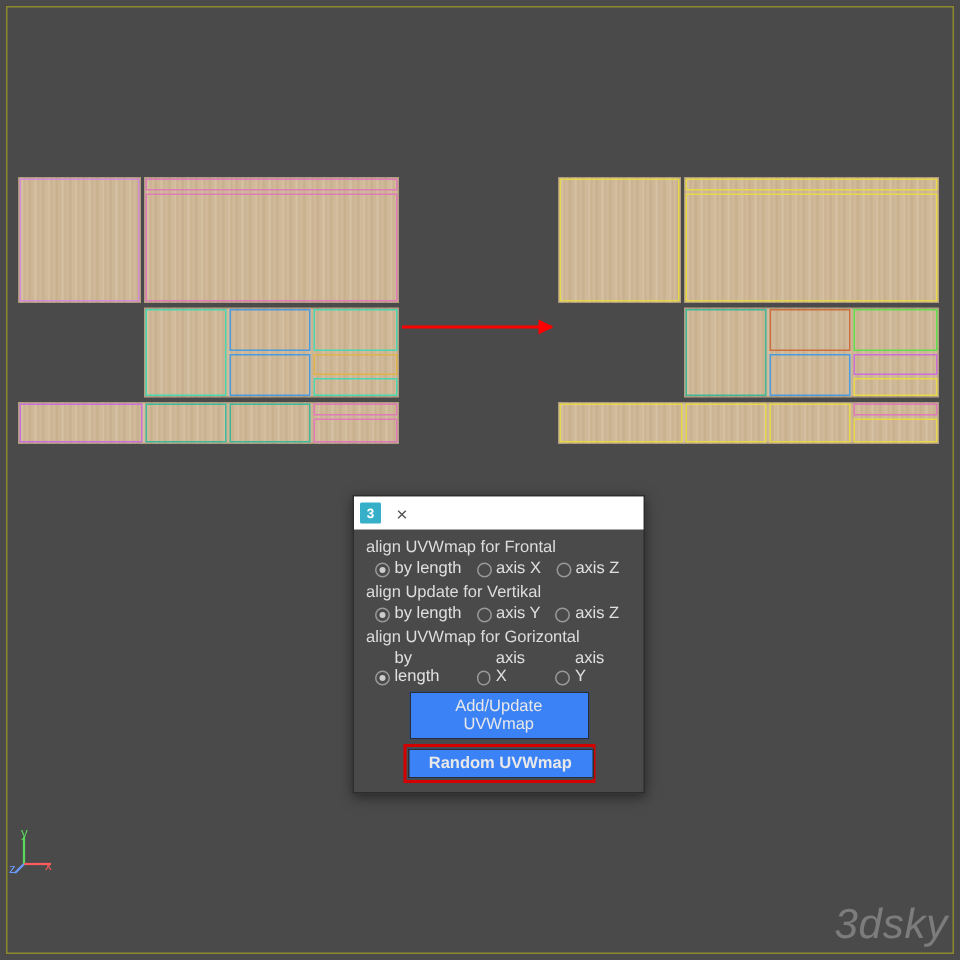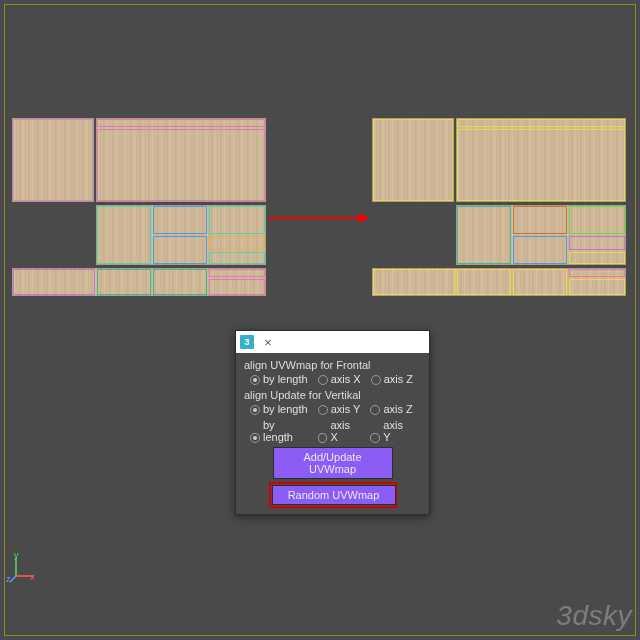--- a/index.html
+++ b/index.html
@@ -81,28 +81,28 @@
     border: 1px solid #999; margin-right: 3px;
     display: flex; align-items: center; justify-content: center;
   }
   .radio.sel .dot::after {
     content: ""; width: 4px; height: 4px; border-radius: 50%; background: #ccc;
   }
   .btn {
     display: block;
     margin: 3px auto;
     padding: 3px 8px;
-    background: #8b5cf6;
+    background: #3b82f6;
     border: 1px solid #2d2d2d;
     color: #e8e8e8;
     text-align: center;
     cursor: default;
   }
   .btn.add { width: 120px; }
-  .btn.rand { width: 124px; }
+  .btn.rand { width: 124px; font-weight: bold; }
   .highlight-box {
     border: 2px solid #d40000;
     padding: 1px;
     margin: 2px auto 0;
     width: 128px;
   }
 
   
   .gizmo { position: absolute; left: 8px; bottom: 56px; width: 30px; height: 30px; }
   .gizmo .ax { position: absolute; font-size: 9px; }
@@ -202,20 +202,21 @@
         </div>
       <div class="radio">
           <span class="dot"></span>
           <span>axis Y</span>
         </div>
       <div class="radio">
           <span class="dot"></span>
           <span>axis Z</span>
         </div>
     </div>
+    <div class="grp-label">align UVWmap for Gorizontal</div>
     <div class="radios">
       <div class="radio sel">
           <span class="dot"></span>
           <span>by length</span>
         </div>
       <div class="radio">
           <span class="dot"></span>
           <span>axis X</span>
         </div>
       <div class="radio">

